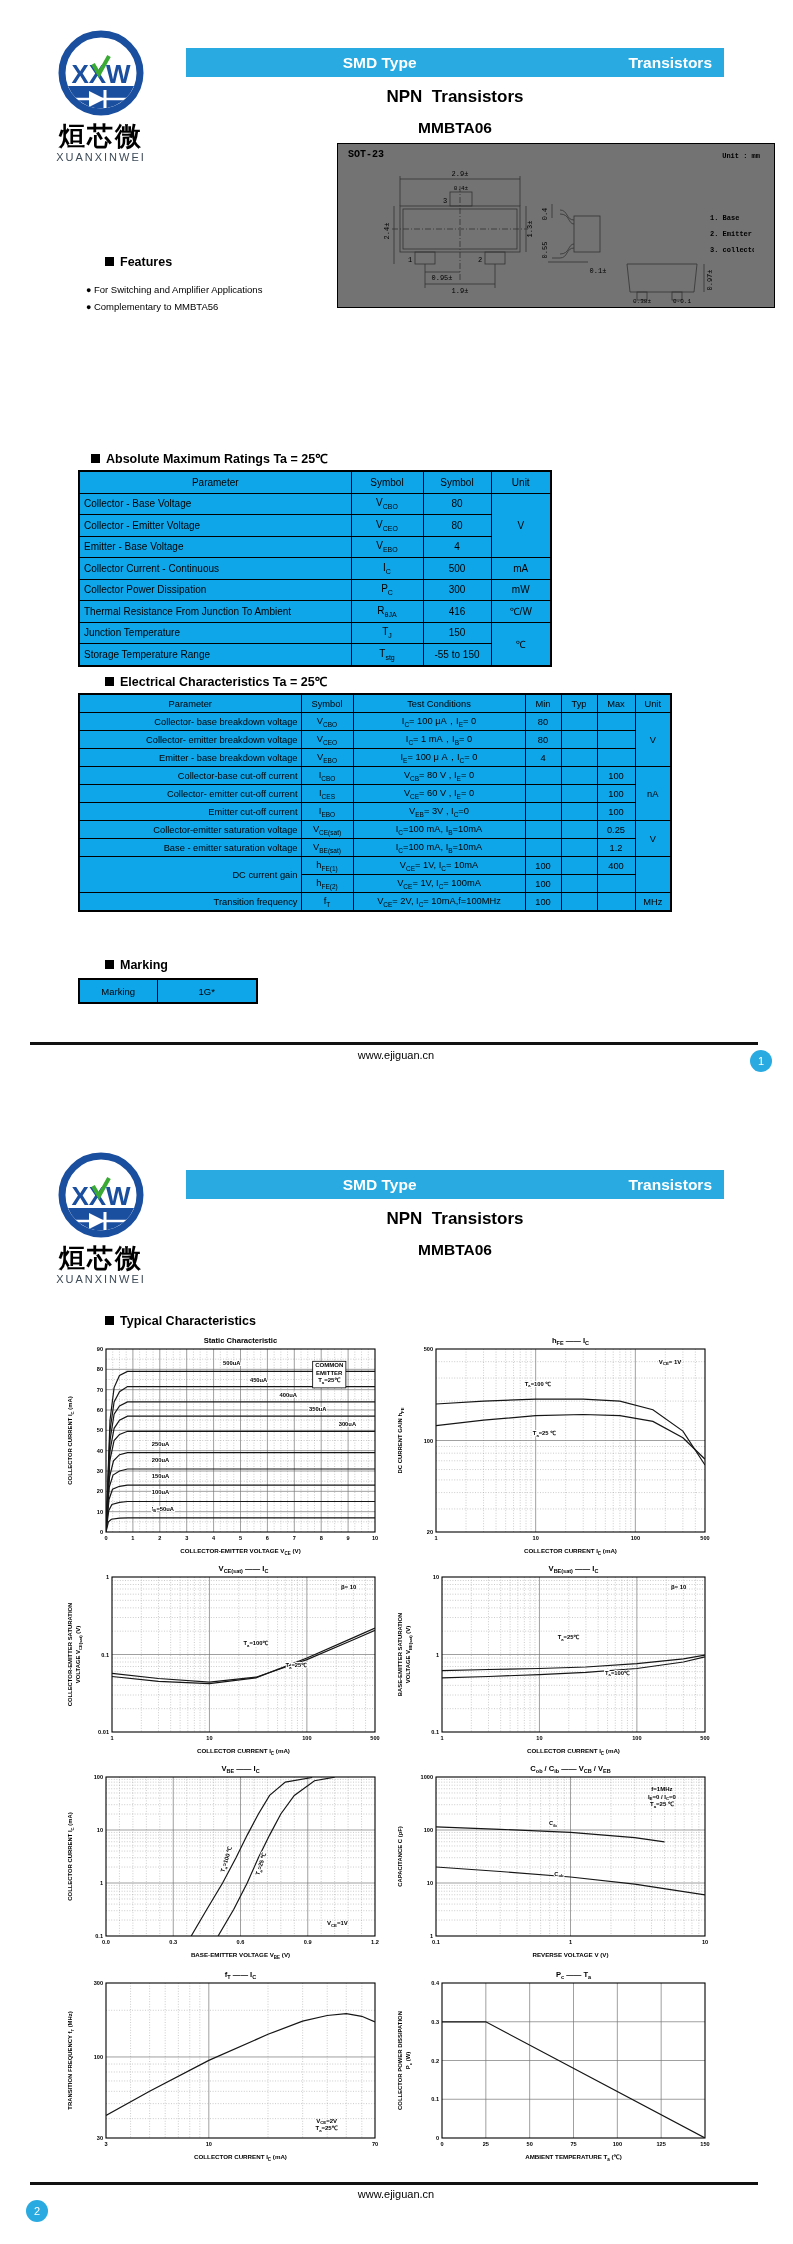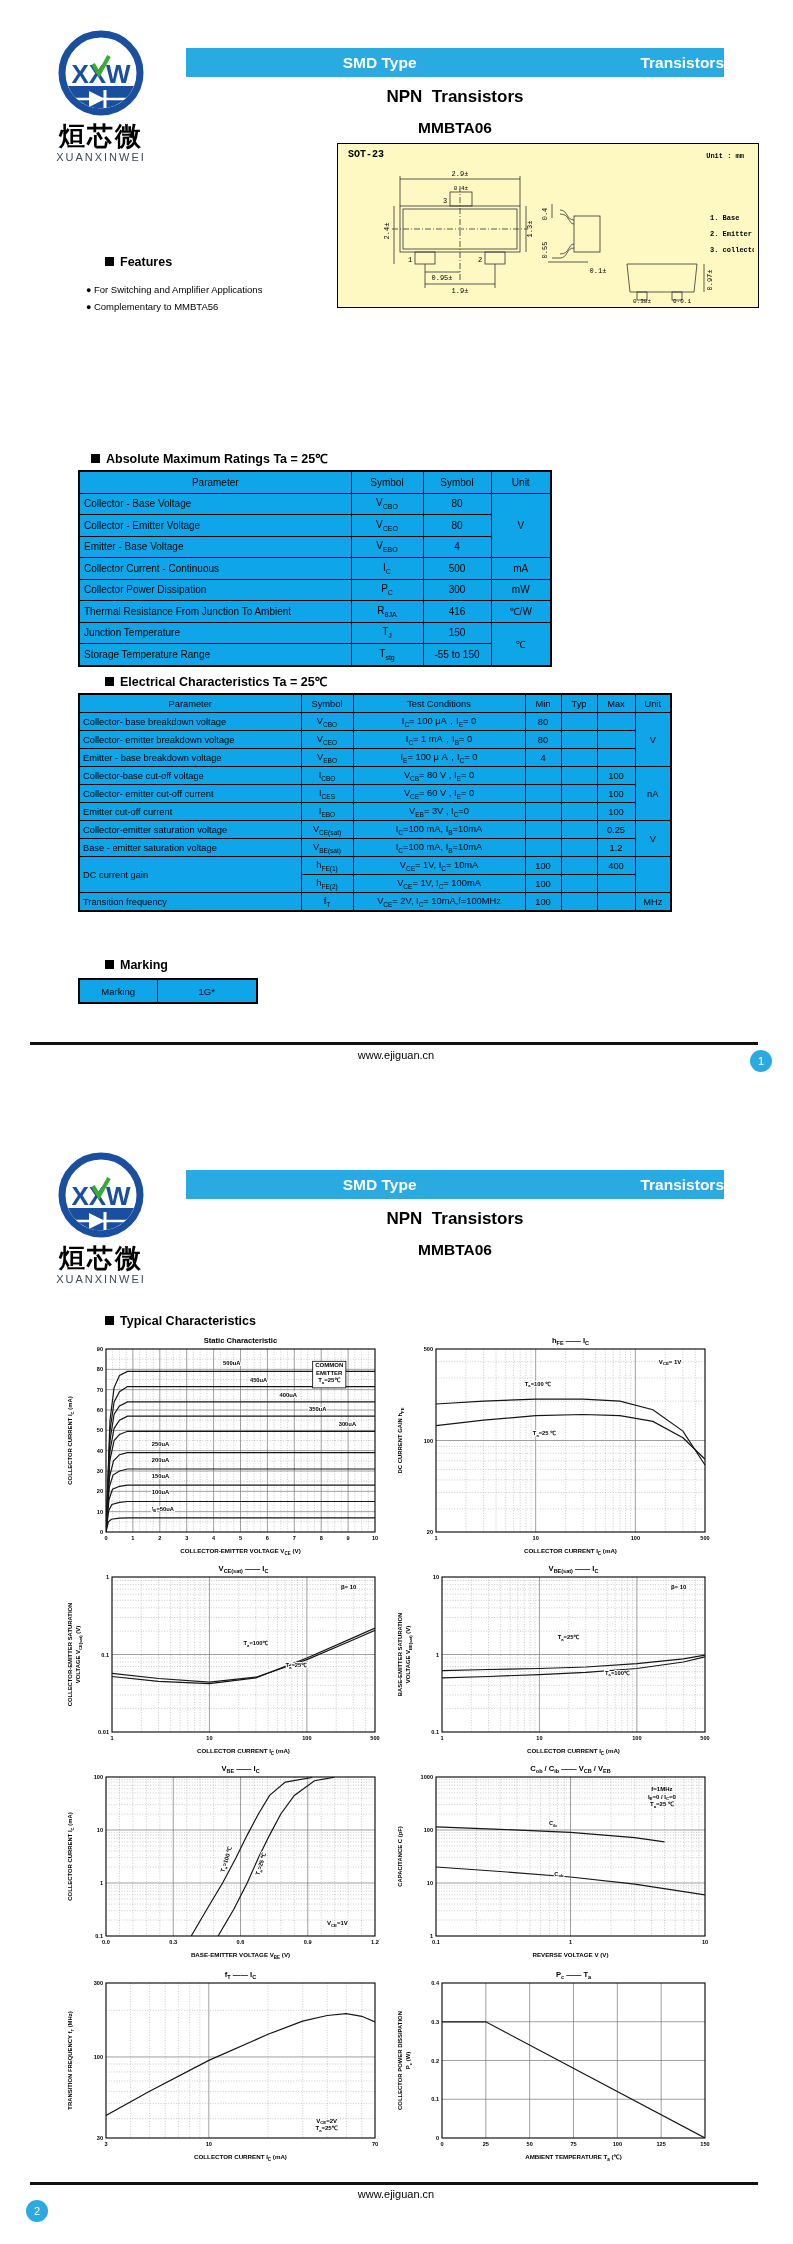--- a/index.html
+++ b/index.html
@@ -4,43 +4,43 @@
 <style>
   html,body{margin:0;padding:0;background:#fff;}
   body{width:793px;font-family:"Liberation Sans",sans-serif;color:#000;}
   .page{position:relative;width:793px;height:1122px;background:#fff;overflow:hidden;}
   
   .logo{position:absolute;left:48px;top:28px;width:106px;text-align:center;}
   .logo-cn{font-size:26px;font-weight:bold;letter-spacing:2px;line-height:28px;}
   .logo-en{font-size:11px;letter-spacing:2px;color:#3c4a57;margin-top:1px;}
   .type-bar{position:absolute;left:186px;top:48px;width:538px;height:29px;display:flex;align-items:center;color:#fff;font-weight:bold;font-size:15.5px;}
   .bar-center{width:72%;text-align:center;}
-  .bar-right{position:absolute;right:0;}
+  .bar-right{position:absolute;right:12px;}
   .doc-title{position:absolute;left:270px;top:87px;width:370px;text-align:center;font-size:17px;font-weight:bold;}
   .doc-part{position:absolute;left:270px;top:119px;width:370px;text-align:center;font-size:15.5px;font-weight:bold;}
   
   .sec-h{position:absolute;font-size:12.5px;font-weight:bold;margin-left:41px;}
   .sec-h .sq{display:inline-block;width:9px;height:9px;background:#000;margin-right:6px;}
   .feat-item{position:absolute;font-size:9.5px;margin-left:20px;}
   .feat-item:before{content:"● ";font-size:9px;}
   
-  .pkg-box{position:absolute;left:337px;top:143px;width:420px;height:163px;border:1px solid #000;background:#fef9c3;}
+  .pkg-box{position:absolute;left:337px;top:143px;width:420px;height:163px;border:1px solid #000;background:#737373;padding-left:16px;}
   .pkg-name{position:absolute;left:10px;top:5px;font-family:"Liberation Mono",monospace;font-size:10px;font-weight:bold;}
   .pkg-unit{position:absolute;right:14px;top:8px;font-family:"Liberation Mono",monospace;font-size:7px;font-weight:bold;}
   .pkg-box svg{position:absolute;left:4px;top:24px;}
   .pkg-box svg text{font-family:"Liberation Mono",monospace;}
   
   table.dtable{position:absolute;border-collapse:collapse;border:2px solid #000;table-layout:fixed;background:#0ea5e9;}
   table.dtable td,table.dtable th{border:1px solid #000;text-align:center;padding:1px 4px;font-weight:400;overflow:hidden;}
   table.dtable td.pl{text-align:left;}
   table.abs-t{font-size:10px;}
   table.abs-t td,table.abs-t th{height:18.5px;}
   table.elec-t{font-size:9.3px;}
   table.elec-t td,table.elec-t th{height:15px;padding:1px 3px;}
-  table.elec-t td.pl{}
+  table.elec-t td.pl{text-align:right;}
   table.mark-t{font-size:9.5px;}
   table.mark-t td{height:20px;}
   sub{font-size:70%;}
   
   .foot-line{position:absolute;left:30px;width:728px;height:3px;background:#111;}
   .foot-site{position:absolute;left:0;width:792px;text-align:center;font-size:11px;}
   .pgnum{position:absolute;width:22px;height:22px;border-radius:50%;color:#fff;text-align:center;line-height:22px;font-size:11px;}
   
   svg.chart{position:absolute;background:#fff;}
   svg text{font-family:"Liberation Sans",sans-serif;}
@@ -245,21 +245,21 @@
         </tr>
         <tr>
           <td class="pl">Emitter - base breakdown voltage</td>
           <td>V<sub>EBO</sub></td>
           <td>I<sub>E</sub>= 100 μ A，I<sub>C</sub>= 0</td>
           <td>4</td>
           <td></td>
           <td></td>
         </tr>
         <tr>
-          <td class="pl">Collector-base cut-off voltage</td>
+          <td class="pl">Collector-base cut-off current</td>
           <td>I<sub>CBO</sub></td>
           <td>V<sub>CB</sub>= 80 V , I<sub>E</sub>= 0</td>
           <td></td>
           <td></td>
           <td>100</td>
           <td rowspan="3">nA</td>
         </tr>
         <tr>
           <td class="pl">Collector- emitter cut-off current</td>
           <td>I<sub>CES</sub></td>

